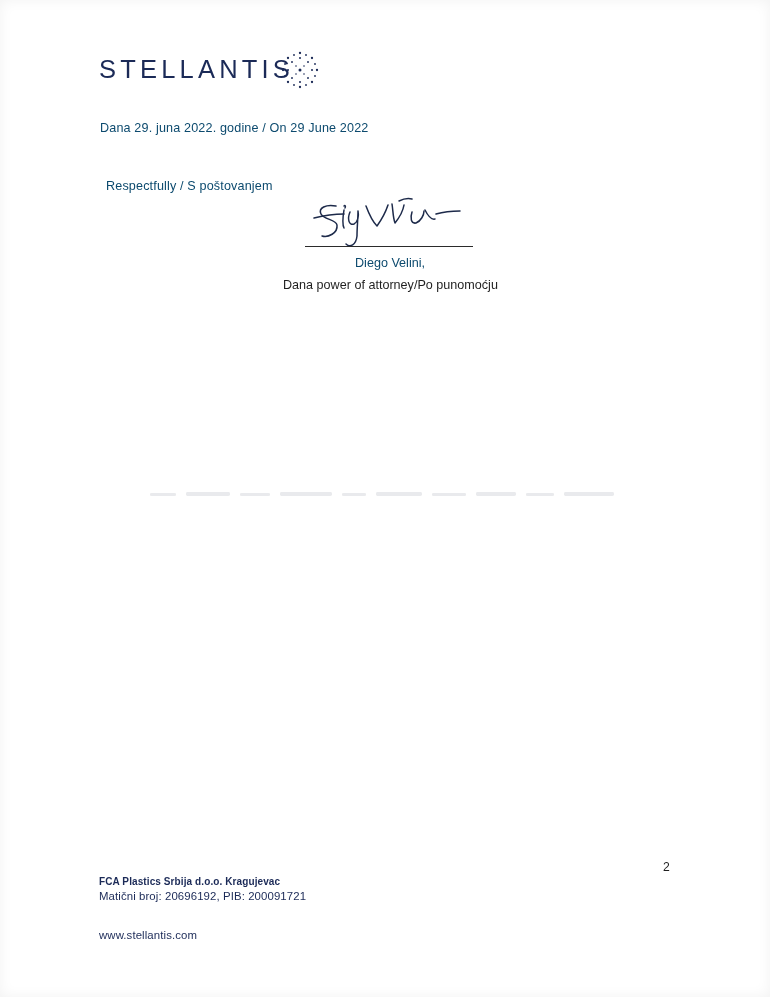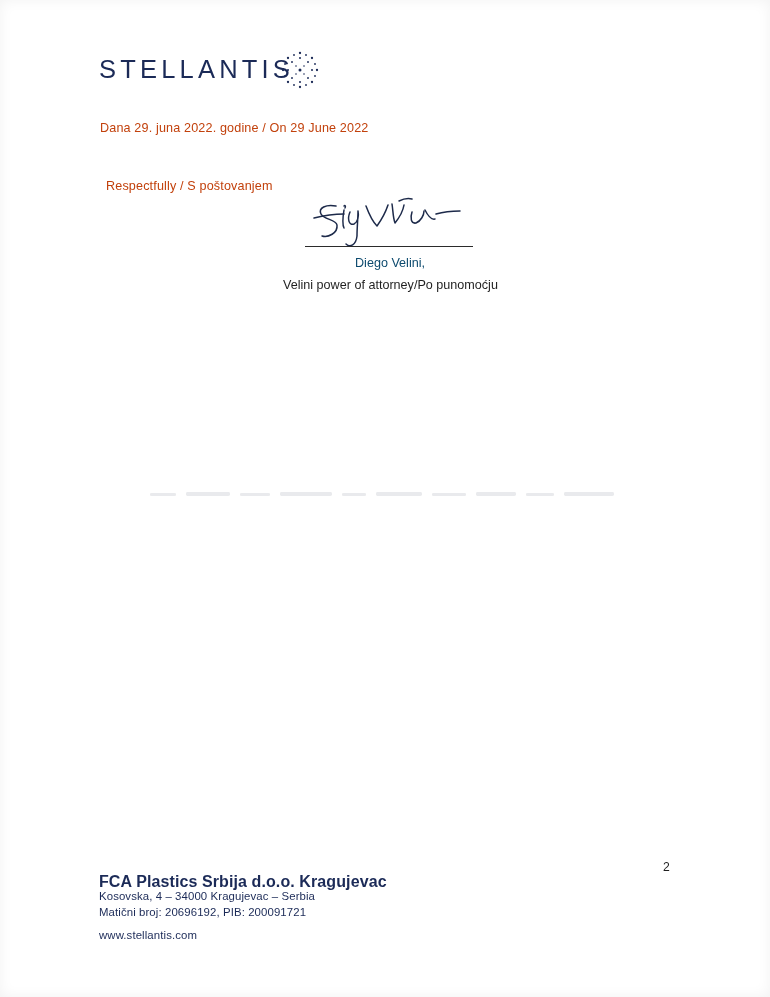--- a/index.html
+++ b/index.html
@@ -49,21 +49,21 @@
     position: absolute;
     left: 179px;
     top: 0px;
     width: 44px;
     height: 44px;
   }
 
   
   .doc-text {
     position: absolute;
-    color: #c2410c;
+    color: #0c4a6e;
     font-size: 12.6px;
     font-family: "Liberation Sans", sans-serif;
     white-space: nowrap;
   }
   .line-date {
     left: 100px;
     top: 121px;
     letter-spacing: 0.15px;
   }
   .line-respect {
@@ -126,21 +126,21 @@
   }
 
   
   .footer {
     position: absolute;
     left: 99px;
     top: 874px;
     width: 420px;
   }
   .footer-company {
-    font-size: 16px;
+    font-size: 10px;
     font-weight: bold;
     color: #1b2a57;
     letter-spacing: 0.1px;
     line-height: 15px;
     white-space: nowrap;
   }
   .footer-line {
     font-size: 11.4px;
     color: #1b2a57;
     letter-spacing: 0.1px;
@@ -214,39 +214,38 @@
       <path d="M92 12 C93 18, 93 26, 95 31 C99 26, 103 19, 104 13"></path>
       <path d="M99 9 C103 7, 108 6, 112 7"></path>
       <path d="M112 20 C110 26, 111 32, 116 31 C121 29, 124 23, 124 19"></path>
       <path d="M125 18 C128 24, 131 28, 135 27"></path>
       <path d="M136 22 C143 20, 152 19, 160 19"></path>
     </g>
   </svg>
 
   <div class="sig-rule"></div>
   <div class="sig-name">Diego Velini,</div>
-  <div class="sig-role">Velini power of attorney/Po punomoćju</div>
+  <div class="sig-role">Dana power of attorney/Po punomoćju</div>
 
   <svg class="scan-smudge" viewBox="0 0 470 14">
     <g fill="#b9bcc4">
       <rect x="0" y="5" width="26" height="3" rx="1.2"></rect>
       <rect x="36" y="4" width="44" height="4" rx="1.4"></rect>
       <rect x="90" y="5" width="30" height="3" rx="1.2"></rect>
       <rect x="130" y="4" width="52" height="4" rx="1.4"></rect>
       <rect x="192" y="5" width="24" height="3" rx="1.2"></rect>
       <rect x="226" y="4" width="46" height="4" rx="1.4"></rect>
       <rect x="282" y="5" width="34" height="3" rx="1.2"></rect>
       <rect x="326" y="4" width="40" height="4" rx="1.4"></rect>
       <rect x="376" y="5" width="28" height="3" rx="1.2"></rect>
       <rect x="414" y="4" width="50" height="4" rx="1.4"></rect>
     </g>
   </svg>
 
   <div class="page-number">2</div>
 
   <div class="footer">
     <div class="footer-company">FCA Plastics Srbija d.o.o. Kragujevac</div>
-    <div class="footer-line">Kosovska, 4 – 34000 Kragujevac – Serbia</div>
     <div class="footer-line">Matični broj: 20696192, PIB: 200091721</div>
   </div>
   <a class="footer-url" href="#">www.stellantis.com</a>
 
 </div>
 
 </body></html>

